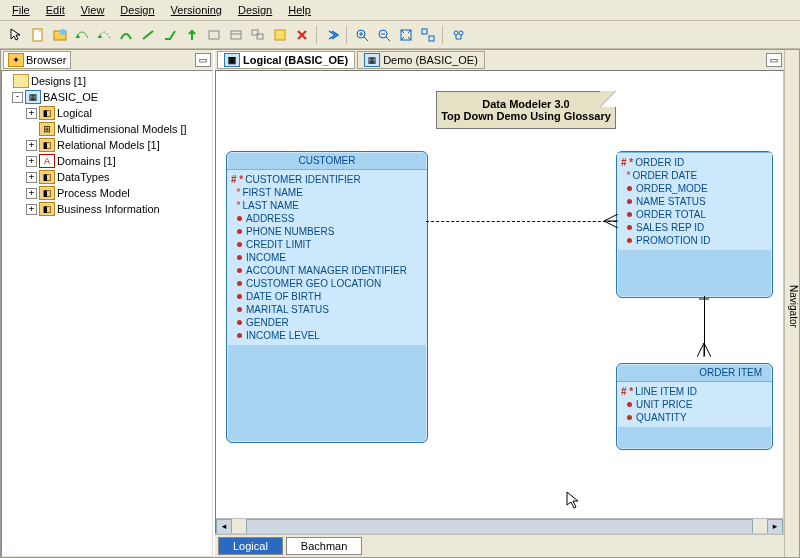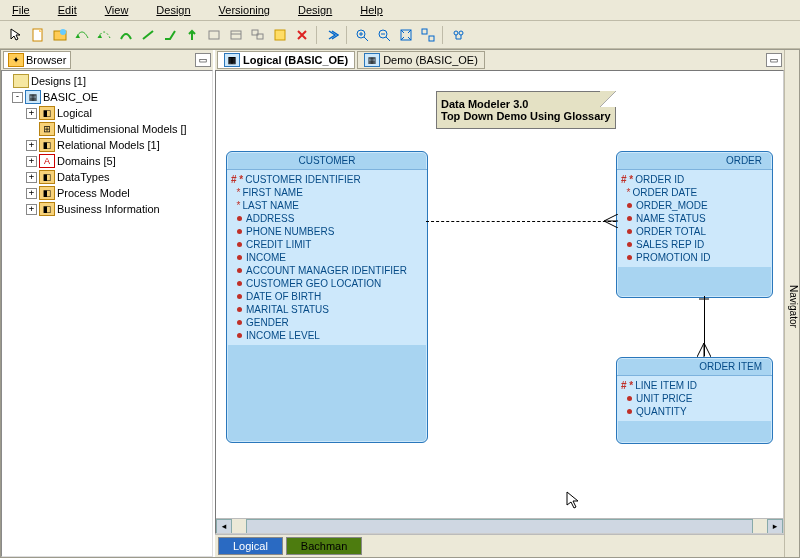--- a/index.html
+++ b/index.html
@@ -1,17 +1,17 @@
 <!DOCTYPE html>
 <html><head>
 <meta charset="utf-8">
 <style>
 html,body{margin:0;padding:0;font-family:Tahoma,Arial,sans-serif;font-size:11px;color:#000;background:#ece9d8}
 .app{width:800px;height:558px;display:flex;flex-direction:column;box-sizing:border-box}
-.menubar{display:flex;gap:12px;padding:2px 4px;border-bottom:1px solid #bfbba8;background:#ece9d8}
+.menubar{display:flex;gap:0;padding:2px 4px;border-bottom:1px solid #bfbba8;background:#ece9d8}
 .menubar div{padding:2px 8px;text-decoration:underline;cursor:default}
 .toolbar{display:flex;gap:3px;align-items:center;padding:4px 6px;border-bottom:1px solid #bfbba8;background:#ece9d8}
 .tb-btn{width:17px;height:17px;display:flex;align-items:center;justify-content:center;border:1px solid transparent}
 .sep{width:0;height:18px;border-left:1px solid #bfbba8;margin:0 2px}
 .content{flex:1;display:flex;min-height:0;border:1px solid #9c9a8c}
 .col-left{width:212px;display:flex;flex-direction:column;border-right:2px inset #fff;background:#ece9d8}
 .panel-tab{display:flex;align-items:center;justify-content:space-between;padding:1px 2px;background:#ece9d8}
 .panel-tab .tab{display:flex;align-items:center;gap:2px;padding:1px 4px;border:1px solid #a6a28e;background:#fff;font-size:11px}
 .minmax{width:14px;height:12px;border:1px solid #888;background:#fff;font-size:9px;text-align:center;line-height:12px}
 .tree{flex:1;background:#fff;border:1px inset #ddd;overflow:auto;padding:2px}
@@ -25,29 +25,29 @@
 .doc-tab.active{background:#fff;font-weight:bold}
 .spacer{flex:1}
 .canvas{flex:1;background:#fff;border:1px inset #ccc;position:relative;overflow:hidden}
 .entity{position:absolute;border:1px solid #2a77bb;background:#a8d4f1;border-radius:6px;box-shadow:inset 0 0 0 1px #cde8fb}
 .entity .title{text-align:center;font-size:10px;font-weight:normal;color:#064b87;padding:3px 4px}
 .entity .attrs{background:#cde8fb;border-top:1px solid #7db2dd;font-size:10px;padding:3px 4px;color:#064b87}
 .attr{display:flex;align-items:center;gap:2px;line-height:13px}
 .mkey{color:#c03028;font-weight:bold;font-size:10px}
 .mstar{color:#c03028;font-size:10px}
 .mdot{width:5px;height:5px;background:#c03028;border-radius:50%}
-.note{position:absolute;left:220px;top:20px;width:170px;background:#e4e1c4;border:1px solid #777;font-size:11px;font-weight:bold;text-align:left;padding:6px 4px}
+.note{position:absolute;left:220px;top:20px;width:170px;background:#e4e1c4;border:1px solid #777;font-size:11px;font-weight:bold;text-align:center;padding:6px 4px}
 .note-fold{position:absolute;right:-1px;top:-1px;width:16px;height:16px;background:linear-gradient(135deg,#e4e1c4 48%,#aaa 50%,#fff 52%)}
 .rel-line{position:absolute;border-top:1px dashed #000}
 .rel-vert{position:absolute;border-left:1px solid #000}
 .crow{position:absolute;width:14px;height:14px}
 .btabs{display:flex;background:#ece9d8;border-top:1px solid #bbb}
 .btab{padding:2px 14px;font-size:11px;border:1px solid #888;margin:2px 0 2px 3px}
 .btab.active{background:#2a6ac2;color:#fff}
-.btab.inactive{background:#4d7c0f}
+.btab.inactive{background:#ffffff}
 .nav{width:14px;background:#ece9d8;border-left:1px solid #bfbba8;writing-mode:vertical-rl;font-size:10px;text-align:center;padding-top:6px}
 .hscroll{position:absolute;left:0;right:0;bottom:0;height:14px;background:#ece9d8;border-top:1px solid #bbb;display:flex}
 .hscroll .thumb{height:100%;background:#cfd7e2;border:1px solid #8aa;flex:1;margin:0 14px}
 .hscroll .arr{width:14px;height:100%;background:#cfd7e2;border:1px solid #8aa;text-align:center;font-size:9px;line-height:12px}
 .cursor{position:absolute;left:350px;top:420px;font-size:16px;color:#000}
 svg{display:block}
 </style>
 </head>
 <body>
 
@@ -215,21 +215,21 @@
           <span>Multidimensional Models []</span>
         </div>
         <div class="tree-node" style="padding-left:22px">
           <span class="expander">+</span>
           <span class="ico-box" style="background:#f7d27a;border-color:#b88210">◧</span>
           <span>Relational Models [1]</span>
         </div>
         <div class="tree-node" style="padding-left:22px">
           <span class="expander">+</span>
           <span class="ico-box" style="color:#c00;border-color:#c00">A</span>
-          <span>Domains [5]</span>
+          <span>Domains [1]</span>
         </div>
         <div class="tree-node" style="padding-left:22px">
           <span class="expander">+</span>
           <span class="ico-box" style="background:#f7d27a;border-color:#b88210">◧</span>
           <span>DataTypes</span>
         </div>
         <div class="tree-node" style="padding-left:22px">
           <span class="expander">+</span>
           <span class="ico-box" style="background:#f7d27a;border-color:#b88210">◧</span>
           <span>Process Model</span>
@@ -316,21 +316,20 @@
                 <span>GENDER</span>
               </div>
               <div class="attr">
                 <span class="mdot" style="margin-left: 6px; margin-right: 2px;"></span>
                 <span>INCOME LEVEL</span>
               </div>
             </div>
         </div>
 
         <div class="entity" style="left:400px;top:80px;width:155px;height:145px">
-          <div class="title" style="text-align:right;padding-right:10px">ORDER</div>
           <div class="attrs" id="attrs-order">
               <div class="attr">
                 <span class="mkey"># *</span>
                 <span>ORDER ID</span>
               </div>
               <div class="attr">
                 <span class="mstar" style="white-space: pre;">  *</span>
                 <span>ORDER DATE</span>
               </div>
               <div class="attr">
@@ -349,21 +348,21 @@
                 <span class="mdot" style="margin-left: 6px; margin-right: 2px;"></span>
                 <span>SALES REP ID</span>
               </div>
               <div class="attr">
                 <span class="mdot" style="margin-left: 6px; margin-right: 2px;"></span>
                 <span>PROMOTION ID</span>
               </div>
             </div>
         </div>
 
-        <div class="entity" style="left:400px;top:286px;width:155px;height:85px">
+        <div class="entity" style="left:400px;top:292px;width:155px;height:85px">
           <div class="title" style="text-align:right;padding-right:10px">ORDER ITEM</div>
           <div class="attrs" id="attrs-order_item">
               <div class="attr">
                 <span class="mkey"># *</span>
                 <span>LINE ITEM ID</span>
               </div>
               <div class="attr">
                 <span class="mdot" style="margin-left: 6px; margin-right: 2px;"></span>
                 <span>UNIT PRICE</span>
               </div>

